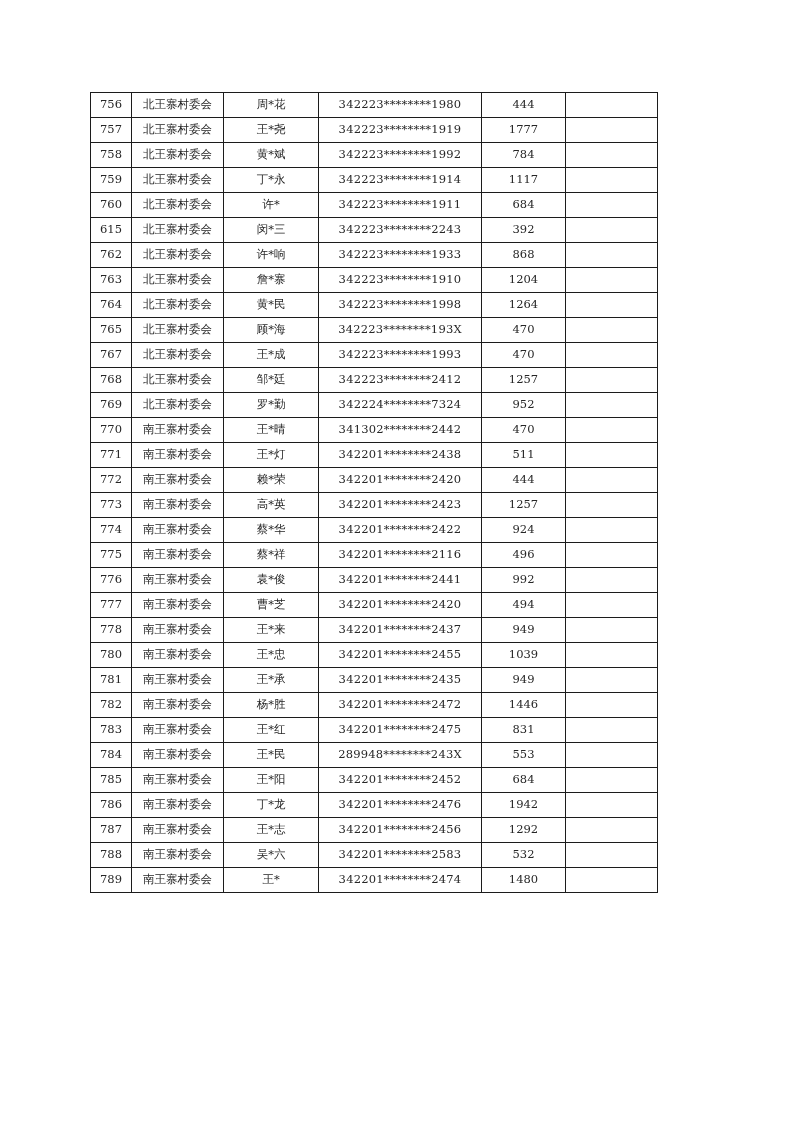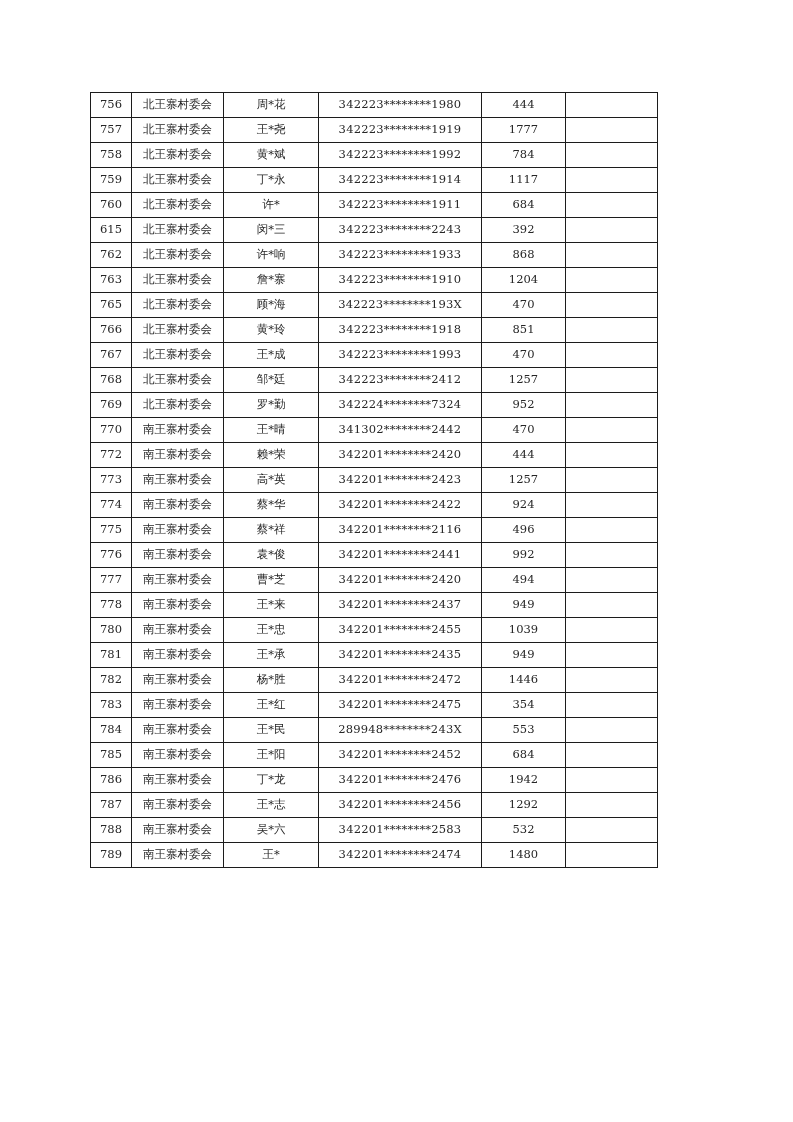--- a/index.html
+++ b/index.html
@@ -122,36 +122,36 @@
         </tr>
         <tr>
           <td class="cell-seq">763</td>
           <td class="cell-committee">北王寨村委会</td>
           <td class="cell-name">詹*寨</td>
           <td class="cell-id">342223********1910</td>
           <td class="cell-amount">1204</td>
           <td class="cell-remark"></td>
         </tr>
         <tr>
+          <td class="cell-seq">764</td>
+          <td class="cell-committee">北王寨村委会</td>
+          <td class="cell-name">黄*民</td>
+          <td class="cell-id">342223********1998</td>
+          <td class="cell-amount">1264</td>
+          <td class="cell-remark"></td>
+        </tr>
+        <tr>
           <td class="cell-seq">765</td>
           <td class="cell-committee">北王寨村委会</td>
           <td class="cell-name">顾*海</td>
           <td class="cell-id">342223********193X</td>
           <td class="cell-amount">470</td>
           <td class="cell-remark"></td>
         </tr>
         <tr>
-          <td class="cell-seq">766</td>
-          <td class="cell-committee">北王寨村委会</td>
-          <td class="cell-name">黄*玲</td>
-          <td class="cell-id">342223********1918</td>
-          <td class="cell-amount">851</td>
-          <td class="cell-remark"></td>
-        </tr>
-        <tr>
           <td class="cell-seq">767</td>
           <td class="cell-committee">北王寨村委会</td>
           <td class="cell-name">王*成</td>
           <td class="cell-id">342223********1993</td>
           <td class="cell-amount">470</td>
           <td class="cell-remark"></td>
         </tr>
         <tr>
           <td class="cell-seq">768</td>
           <td class="cell-committee">北王寨村委会</td>
@@ -170,20 +170,28 @@
         </tr>
         <tr>
           <td class="cell-seq">770</td>
           <td class="cell-committee">南王寨村委会</td>
           <td class="cell-name">王*晴</td>
           <td class="cell-id">341302********2442</td>
           <td class="cell-amount">470</td>
           <td class="cell-remark"></td>
         </tr>
         <tr>
+          <td class="cell-seq">771</td>
+          <td class="cell-committee">南王寨村委会</td>
+          <td class="cell-name">王*灯</td>
+          <td class="cell-id">342201********2438</td>
+          <td class="cell-amount">511</td>
+          <td class="cell-remark"></td>
+        </tr>
+        <tr>
           <td class="cell-seq">772</td>
           <td class="cell-committee">南王寨村委会</td>
           <td class="cell-name">赖*荣</td>
           <td class="cell-id">342201********2420</td>
           <td class="cell-amount">444</td>
           <td class="cell-remark"></td>
         </tr>
         <tr>
           <td class="cell-seq">773</td>
           <td class="cell-committee">南王寨村委会</td>
@@ -254,21 +262,21 @@
           <td class="cell-name">杨*胜</td>
           <td class="cell-id">342201********2472</td>
           <td class="cell-amount">1446</td>
           <td class="cell-remark"></td>
         </tr>
         <tr>
           <td class="cell-seq">783</td>
           <td class="cell-committee">南王寨村委会</td>
           <td class="cell-name">王*红</td>
           <td class="cell-id">342201********2475</td>
-          <td class="cell-amount">354</td>
+          <td class="cell-amount">831</td>
           <td class="cell-remark"></td>
         </tr>
         <tr>
           <td class="cell-seq">784</td>
           <td class="cell-committee">南王寨村委会</td>
           <td class="cell-name">王*民</td>
           <td class="cell-id">289948********243X</td>
           <td class="cell-amount">553</td>
           <td class="cell-remark"></td>
         </tr>

